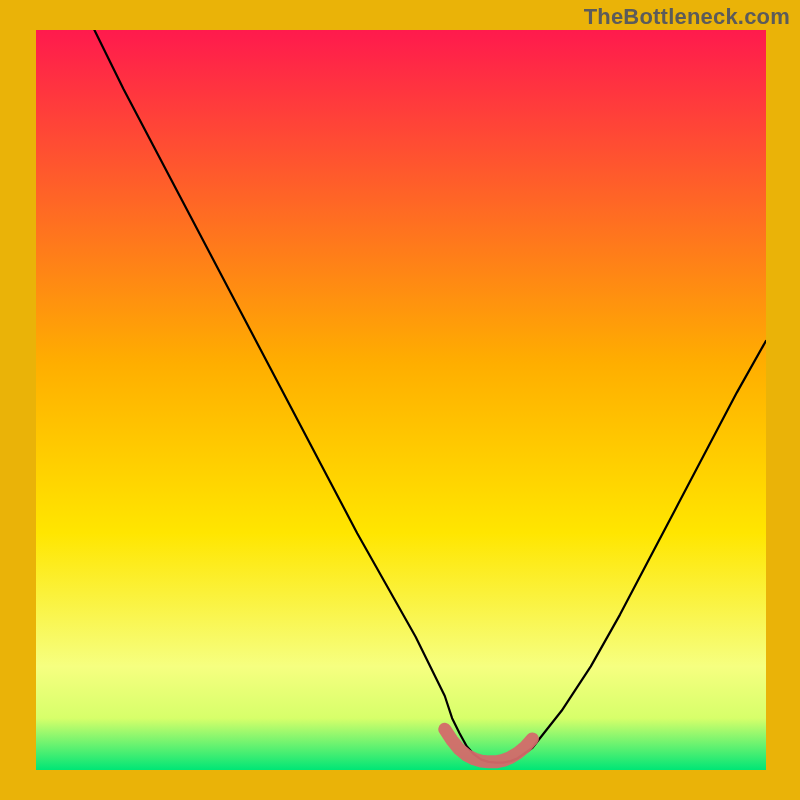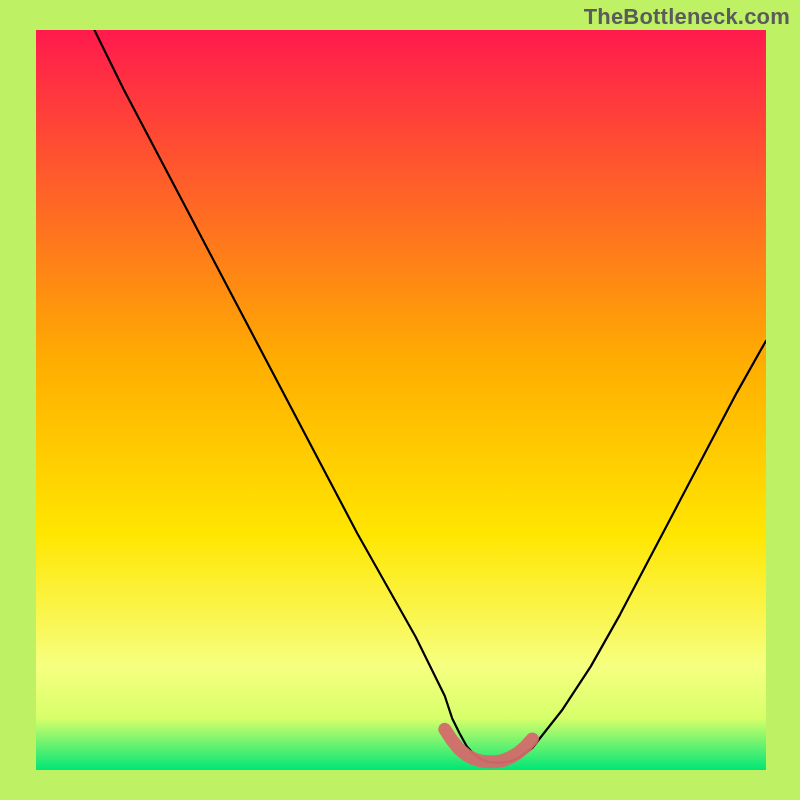--- a/index.html
+++ b/index.html
@@ -8,21 +8,21 @@
     width: 800px;
     height: 800px;
     background: #000;
     font-family: Arial, Helvetica, sans-serif;
     overflow: hidden;
   }
   .frame {
     position: relative;
     width: 800px;
     height: 800px;
-    background: #bef264;
+    background: #eab308;
   }
   .watermark {
     position: absolute;
     top: 4px;
     right: 10px;
     font-size: 22px;
     font-weight: 600;
     color: #5b5b5b;
     letter-spacing: 0.2px;
     z-index: 10;

